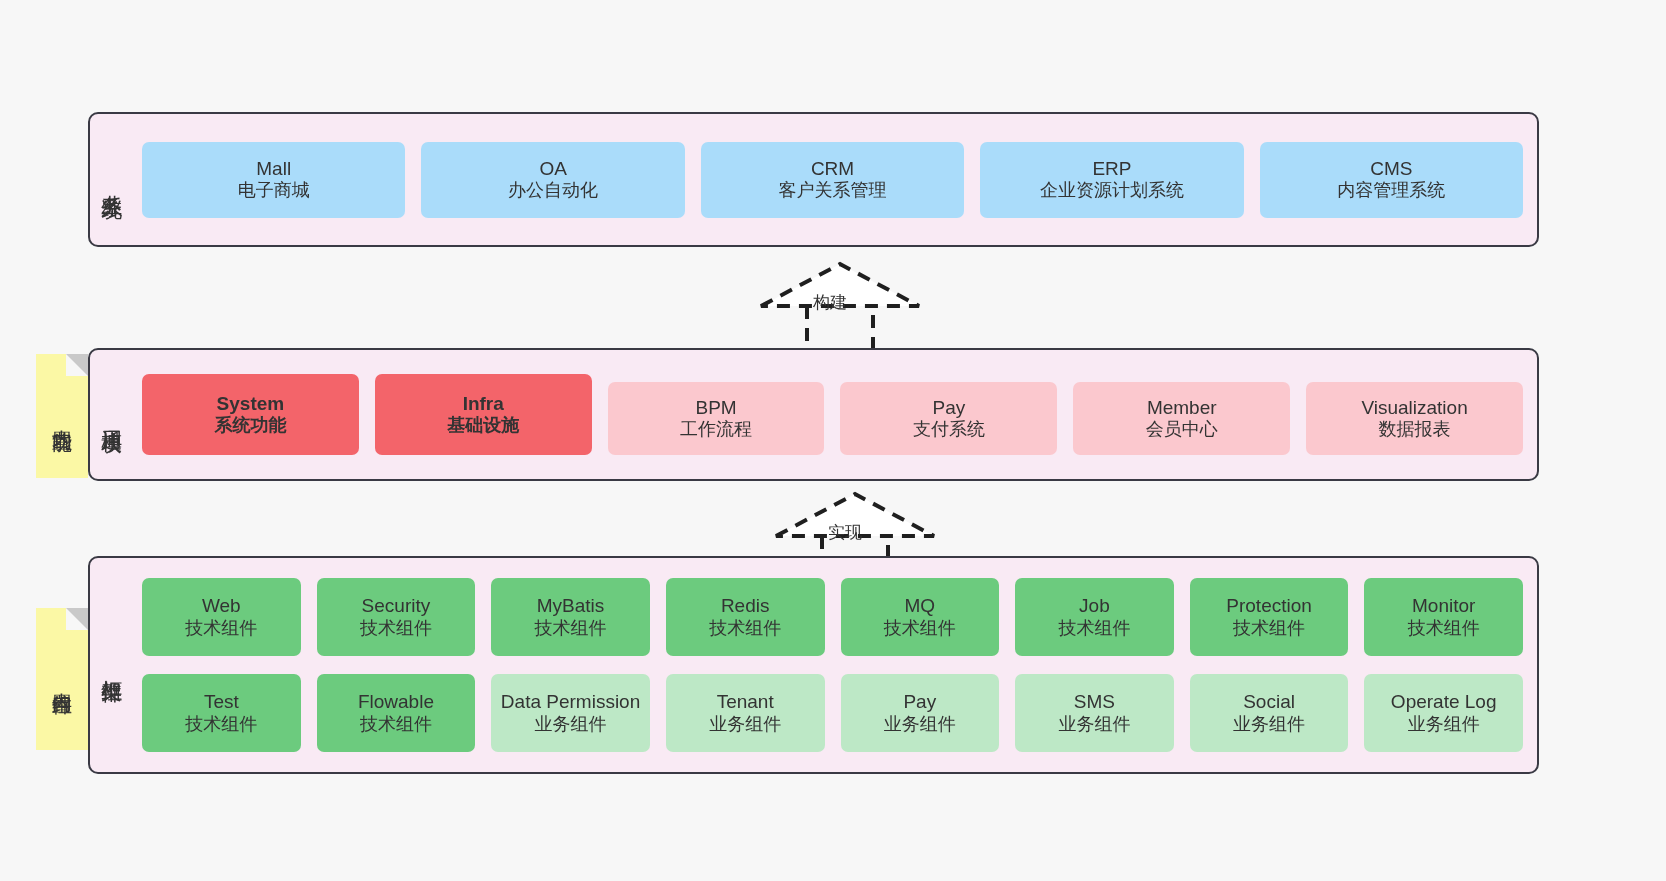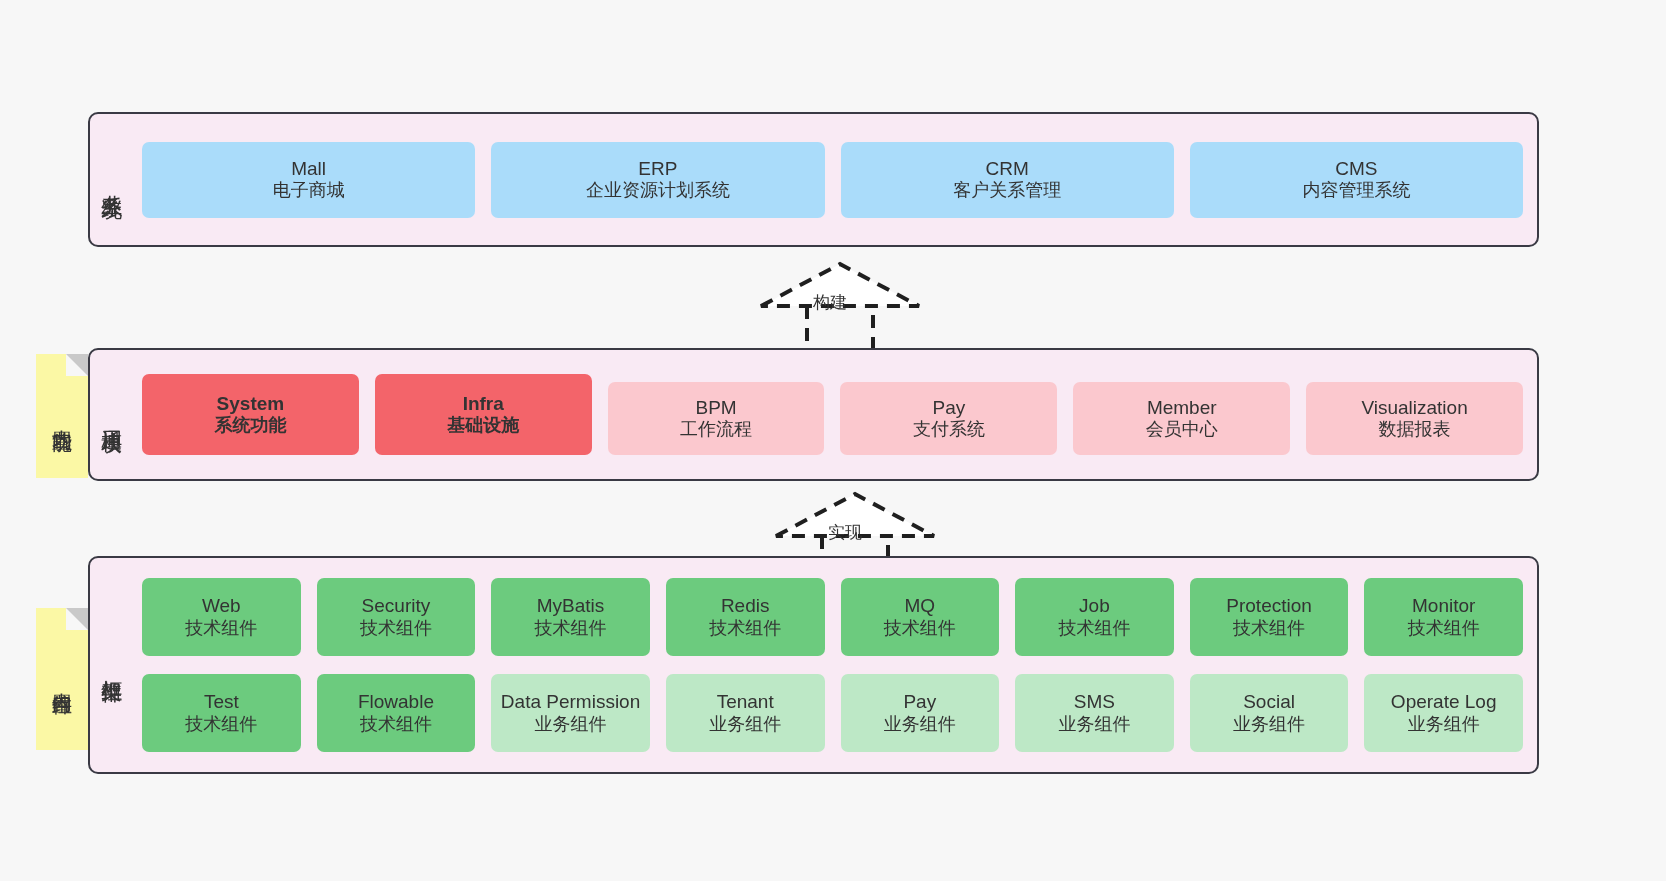--- a/index.html
+++ b/index.html
@@ -140,26 +140,30 @@
 
   <div class="layer" id="layer-business">
     <div class="layer-label">业务系统</div>
     <div class="layer-body">
       <div class="card-row">
         <div class="card c-blue">
           <span class="t1">Mall</span>
           <span class="t2">电子商城</span>
         </div>
         <div class="card c-blue">
+          <span class="t1">OA</span>
+          <span class="t2">办公自动化</span>
+        </div>
+        <div class="card c-blue">
+          <span class="t1">CRM</span>
+          <span class="t2">客户关系管理</span>
+        </div>
+        <div class="card c-blue">
           <span class="t1">ERP</span>
           <span class="t2">企业资源计划系统</span>
-        </div>
-        <div class="card c-blue">
-          <span class="t1">CRM</span>
-          <span class="t2">客户关系管理</span>
         </div>
         <div class="card c-blue">
           <span class="t1">CMS</span>
           <span class="t2">内容管理系统</span>
         </div>
       </div>
     </div>
   </div>
 
   <div class="arrow" id="arrow-build">

